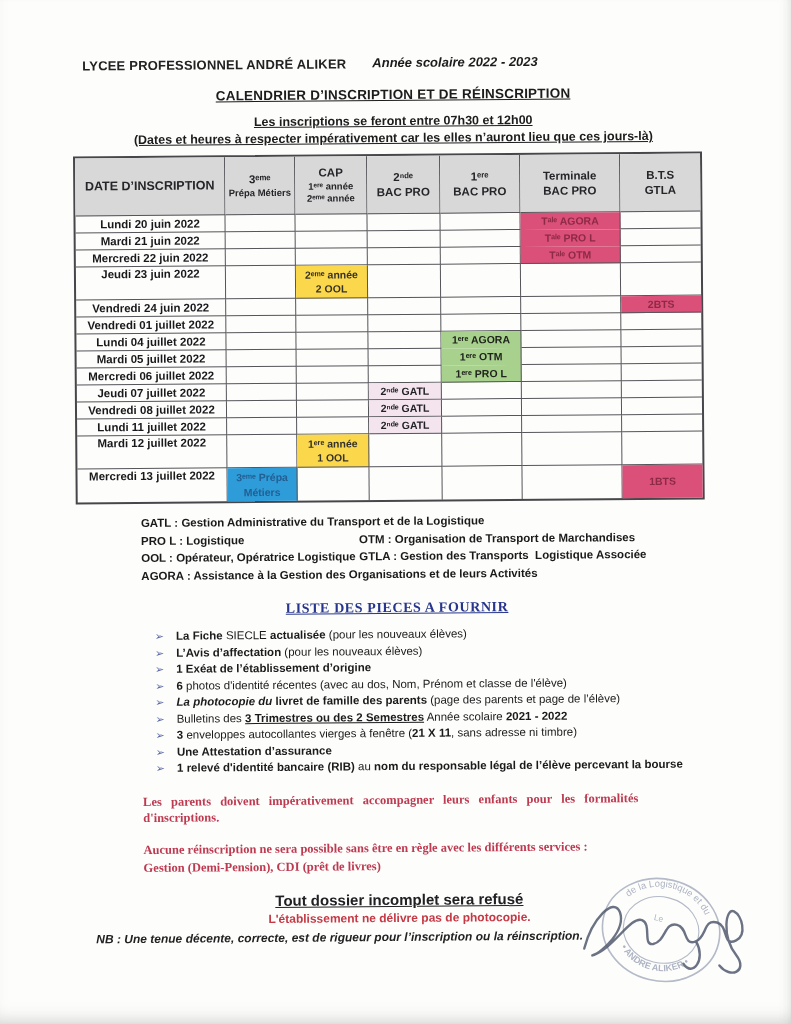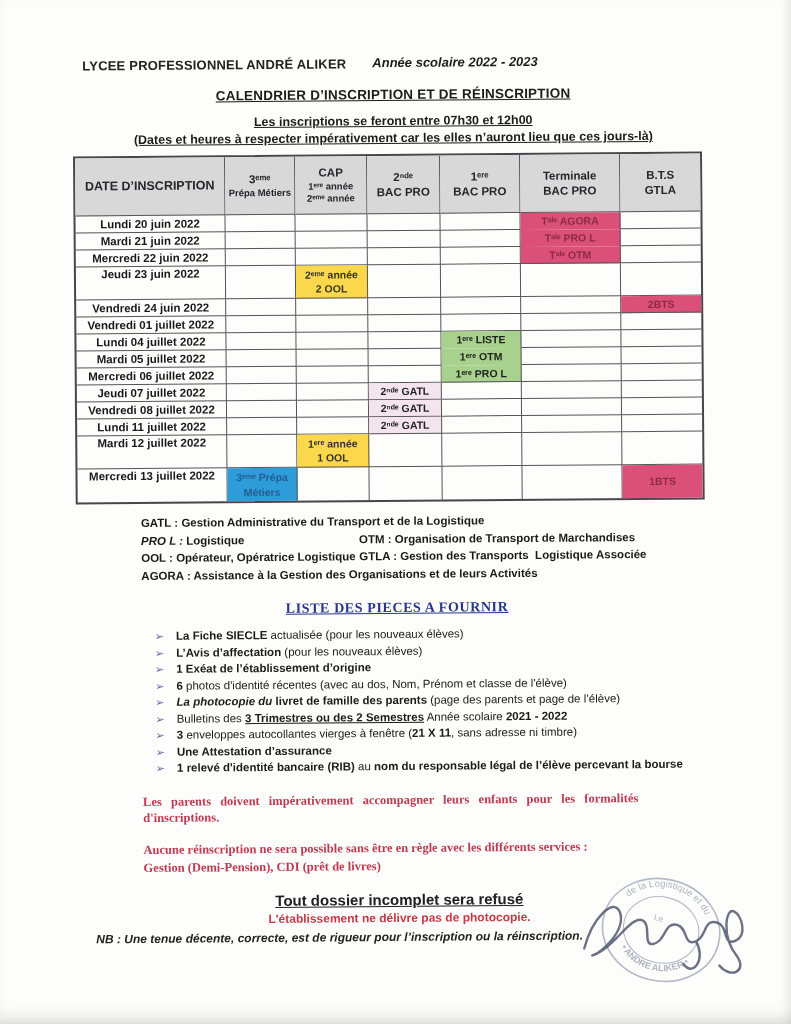--- a/index.html
+++ b/index.html
@@ -187,21 +187,21 @@
             <td></td>
             <td></td>
             <td></td>
           </tr>
           <tr>
             <td class="date-cell">Lundi 04 juillet 2022</td>
             <td></td>
             <td></td>
             <td></td>
             <td class="filled bg-green" style="border-bottom: none;">
-              <div>1ᵉʳᵉ LISTE</div>
+              <div>1ᵉʳᵉ AGORA</div>
             </td>
             <td></td>
             <td></td>
           </tr>
           <tr>
             <td class="date-cell">Mardi 05 juillet 2022</td>
             <td></td>
             <td></td>
             <td></td>
             <td class="filled bg-green" style="border-bottom: none;">
@@ -281,37 +281,37 @@
             </td>
           </tr>
         </tbody>
     </table>
 
     <div class="legend">
       <div class="legend-line">
         <span class="legend-left" style="width:auto"><span style="font-weight: 700;">GATL : </span><span style="font-weight: 700;">Gestion Administrative du Transport et de la Logistique</span></span>
       </div>
       <div class="legend-line">
-        <span class="legend-left"><span style="font-weight: 700; font-style: italic;">PRO L : </span><span style="font-weight: 700;">Logistique</span></span>
+        <span class="legend-left"><span style="font-weight: 700;">PRO L : </span><span style="font-weight: 700;">Logistique</span></span>
         <span><span style="font-weight: 700;">OTM : </span><span style="font-weight: 700;">Organisation de Transport de Marchandises</span></span>
       </div>
       <div class="legend-line">
         <span class="legend-left"><span style="font-weight: 700;">OOL : </span><span style="font-weight: 700;">Opérateur, Opératrice Logistique</span></span>
         <span><span style="font-weight: 700;">GTLA : </span><span style="font-weight: 700;">Gestion des Transports  Logistique Associée</span></span>
       </div>
       <div class="legend-line">
         <span><span style="font-weight: 700;">AGORA : </span><span style="font-weight: 700;">Assistance à la Gestion des Organisations et de leurs Activités</span></span>
       </div>
     </div>
 
     <div class="liste-header">LISTE DES PIECES A FOURNIR</div>
     <div class="checklist">
         <div class="check-item">
           <span class="bullet">➢</span>
-          <span class="txt"><span style="font-weight: 700;">La Fiche </span><span style="font-weight: 700;">SIECLE</span><span style="font-weight: 400;"> actualisée </span><span>(pour les nouveaux élèves)</span></span>
+          <span class="txt"><span style="font-weight: 700;">La Fiche </span><span style="font-weight: 400;">SIECLE</span><span style="font-weight: 700;"> actualisée </span><span>(pour les nouveaux élèves)</span></span>
         </div>
         <div class="check-item">
           <span class="bullet">➢</span>
           <span class="txt"><span style="font-weight: 700;">L’Avis d’affectation </span><span>(pour les nouveaux élèves)</span></span>
         </div>
         <div class="check-item">
           <span class="bullet">➢</span>
           <span class="txt"><span style="font-weight: 700;">1 Exéat de l’établissement d’origine</span></span>
         </div>
         <div class="check-item">

